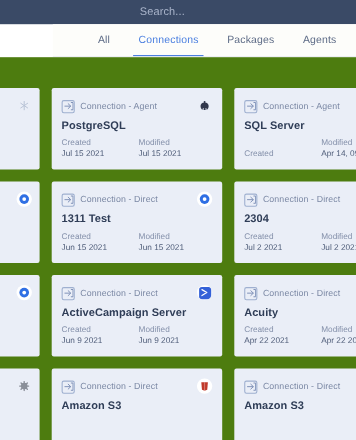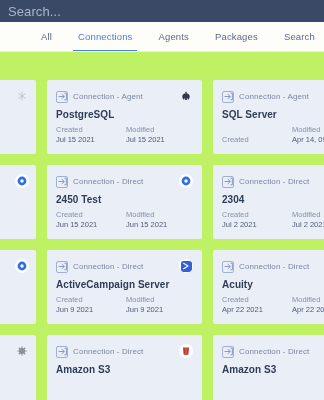--- a/index.html
+++ b/index.html
@@ -25,35 +25,37 @@
     display: flex;
     align-items: center;
     padding: 0 8px;
   }
   .search-input {
     border: none;
     outline: none;
     background: transparent;
     color: #b9c3d6;
     font-family: "Liberation Sans", sans-serif;
-    font-size: 13px;
+    font-size: 10px;
     width: 160px;
     letter-spacing: .1px;
+    text-align: right;
   }
   .search-input::placeholder { color: #a9b4ca; opacity: 1; }
 
   
   .tabbar {
     height: 30px;
     background: #fdfdfa;
     border-bottom: 1px solid #eceef2;
     display: flex;
     align-items: stretch;
     padding-left: 28px;
     gap: 0;
+    margin-left: 48px;
   }
   .tab {
     position: relative;
     display: flex;
     align-items: center;
     padding: 0 13px;
     font-size: 9.5px;
     color: #5d6b86;
     white-space: nowrap;
     cursor: pointer;
@@ -65,21 +67,21 @@
     position: absolute;
     left: 8px; right: 8px; bottom: 0;
     height: 1.5px;
     background: #4a7fe0;
   }
 
   
   .content {
     position: relative;
     height: 348px;
-    background: #bef264;
+    background: #4d7c0f;
     overflow: hidden;
   }
 
   .grid {
     position: absolute;
     top: 28px;
     left: -10px;
     display: grid;
     grid-template-columns: 46px 155px 155px;
     column-gap: 11px;
@@ -190,24 +192,24 @@
 </div>
 
 <div class="tabbar" id="tabbar">
     <div class="tab">
       <span>All</span>
     </div>
     <div class="tab active">
       <span>Connections</span>
     </div>
     <div class="tab">
+      <span>Packages</span>
+    </div>
+    <div class="tab">
       <span>Agents</span>
-    </div>
-    <div class="tab">
-      <span>Packages</span>
     </div>
     <div class="tab">
       <span>Search</span>
     </div>
   </div>
 
 <div class="content">
   <div class="grid" id="grid">
       <div class="card clipped">
         <span class="clip-logo bare">
@@ -286,21 +288,21 @@
             </svg>
           </span>
           <span class="card-type">Connection - Direct</span>
         </div>
         <span class="brand">
           <svg width="10" height="10" viewBox="0 0 10 10">
             <circle cx="5" cy="5" r="4.4" fill="#2f6fe4"></circle>
             <circle cx="5" cy="5" r="1.7" fill="#ffffff"></circle>
           </svg>
         </span>
-        <div class="card-title">2450 Test</div>
+        <div class="card-title">1311 Test</div>
         <div class="meta">
           <div class="meta-col">
             <div class="meta-label">Created</div>
             <div class="meta-value">Jun 15 2021</div>
           </div>
           <div class="meta-col">
             <div class="meta-label">Modified</div>
             <div class="meta-value">Jun 15 2021</div>
           </div>
         </div>

